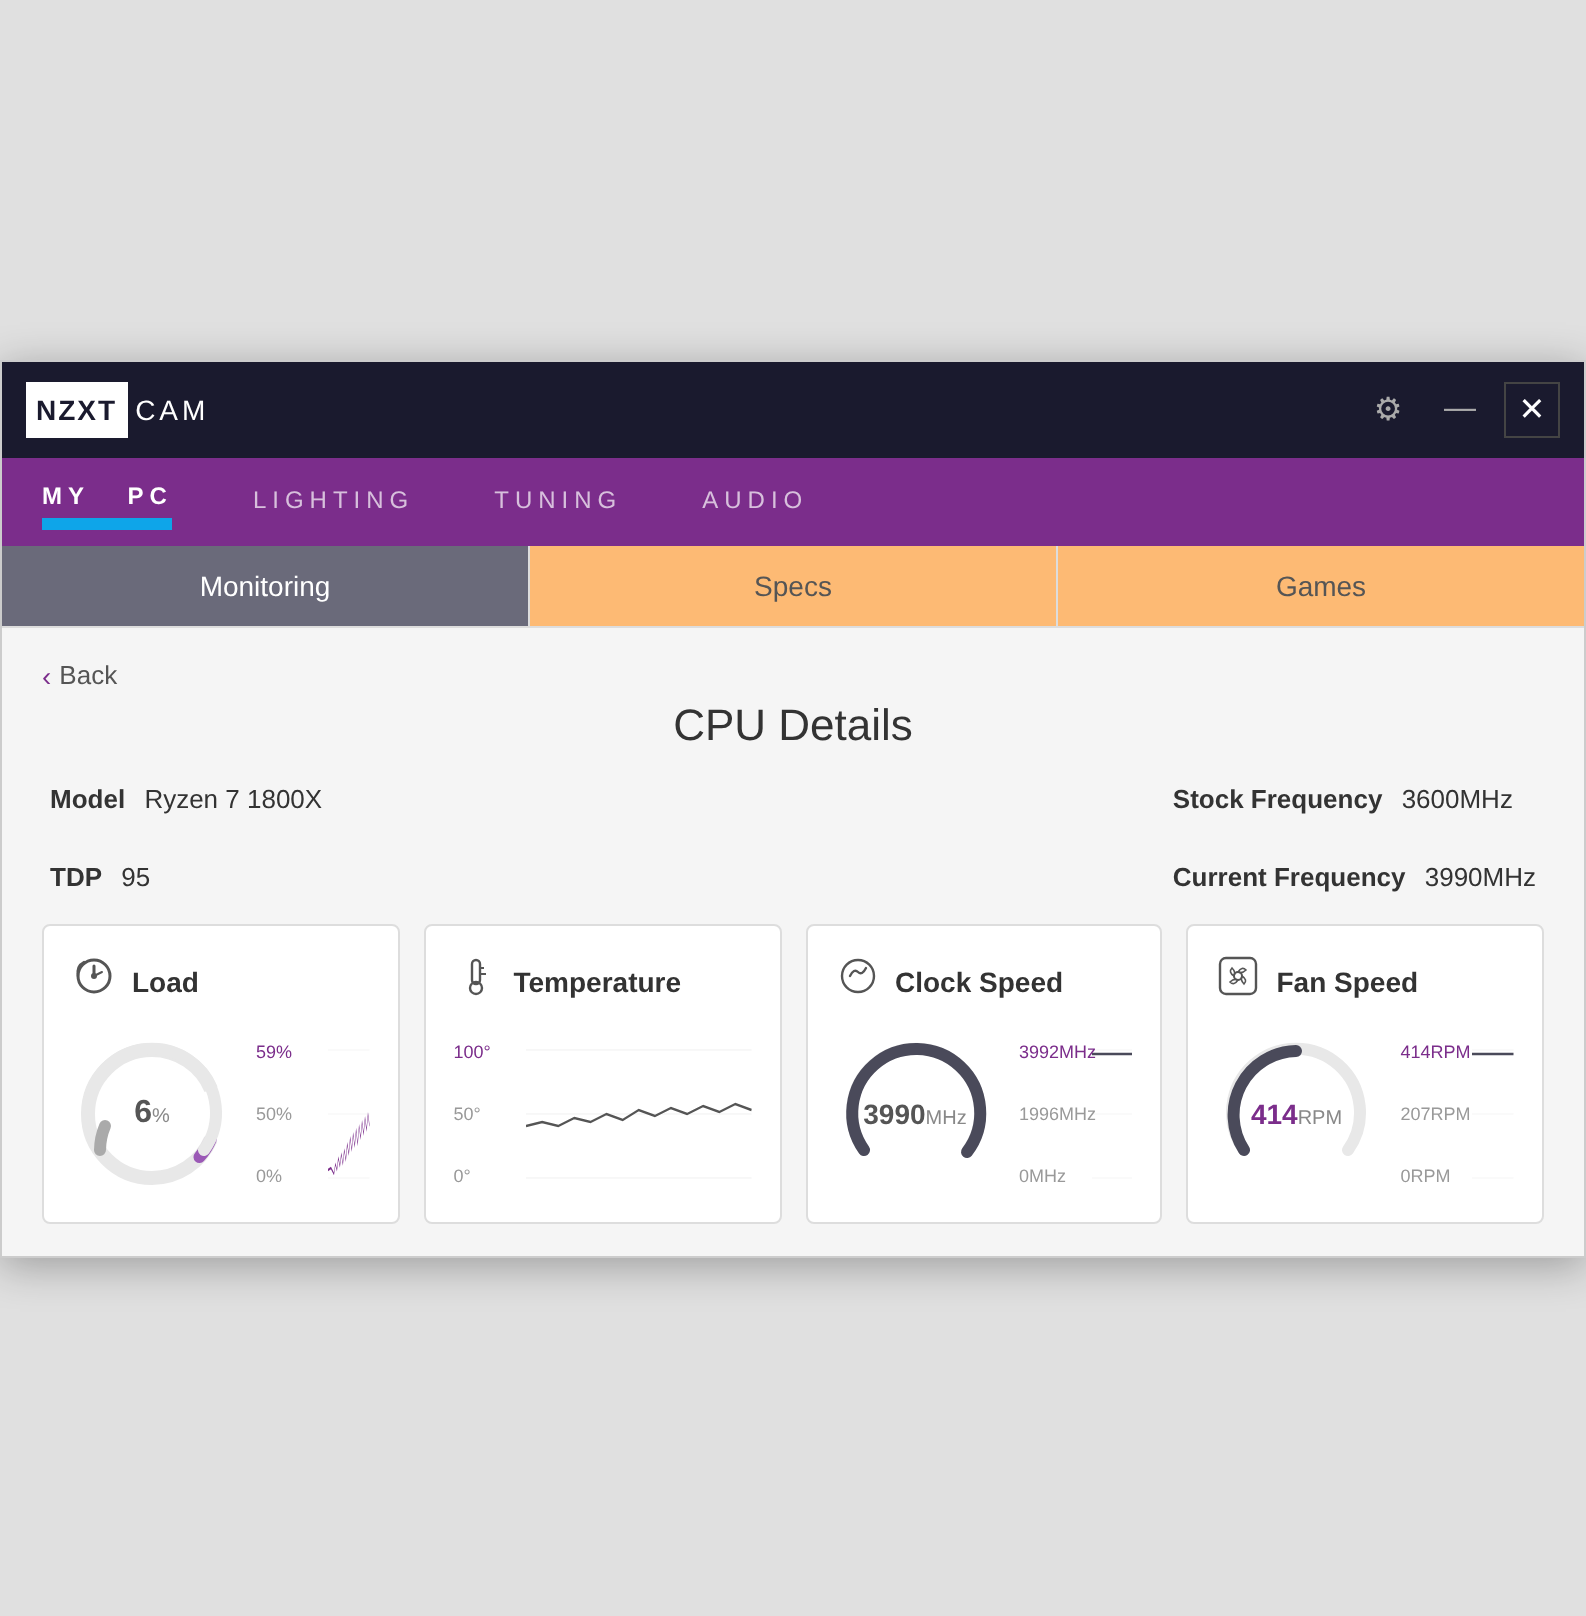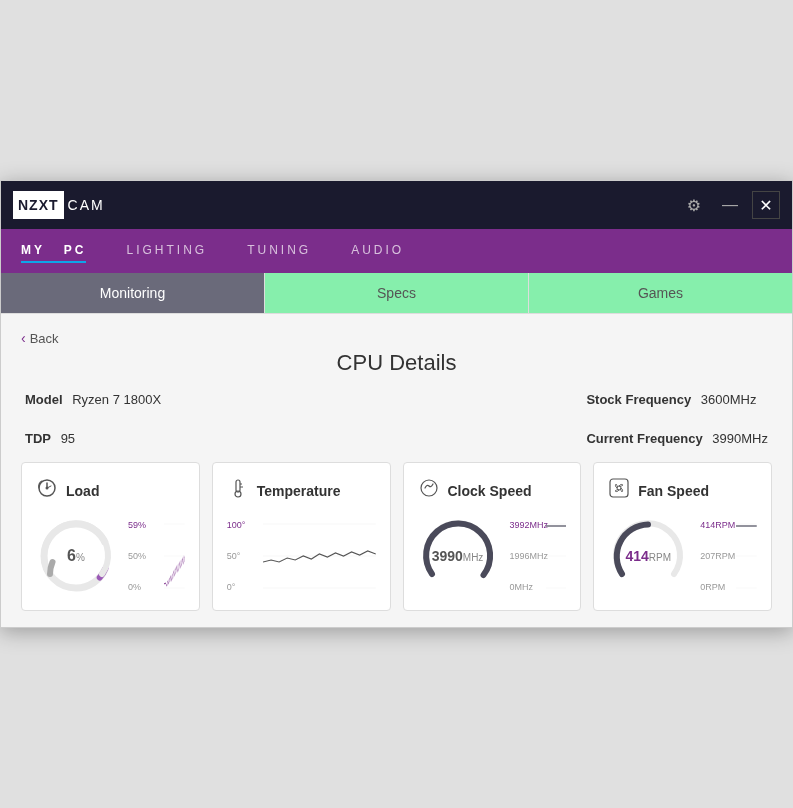--- a/index.html
+++ b/index.html
@@ -84,26 +84,26 @@
       font-size: 12px;
       letter-spacing: 3px;
       text-transform: uppercase;
       cursor: pointer;
       padding: 4px 0;
       border-bottom: 2px solid transparent;
     }
     .nav-item.active {
       color: white;
       font-weight: 700;
-      border-bottom: 2px solid #0ea5e9;
+      border-bottom: 6px solid #0ea5e9;
     }
     
     .tabs {
       display: flex;
-      background: #86efac;
+      background: #fdba74;
       border-bottom: 1px solid #ddd;
     }
     .tab {
       flex: 1;
       text-align: center;
       padding: 12px;
       font-size: 14px;
       cursor: pointer;
       color: #555;
       border-right: 1px solid #ddd;

